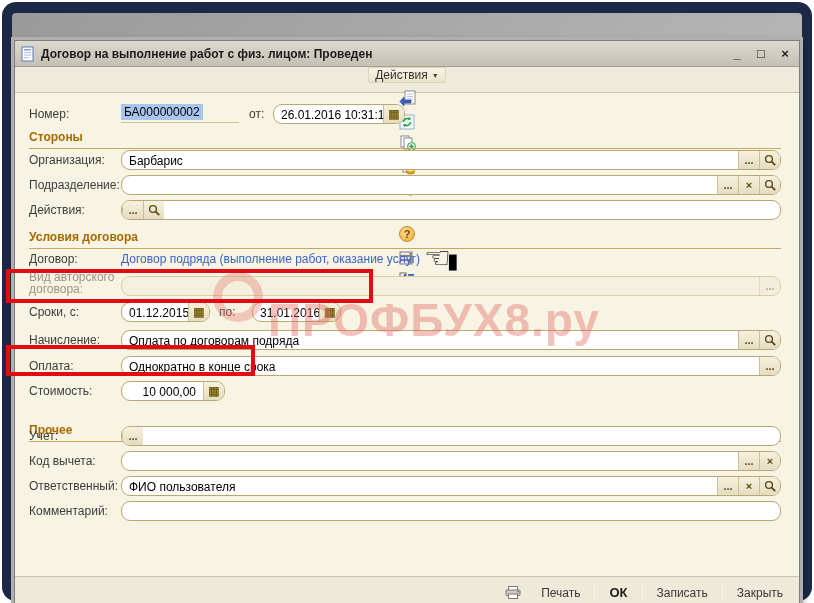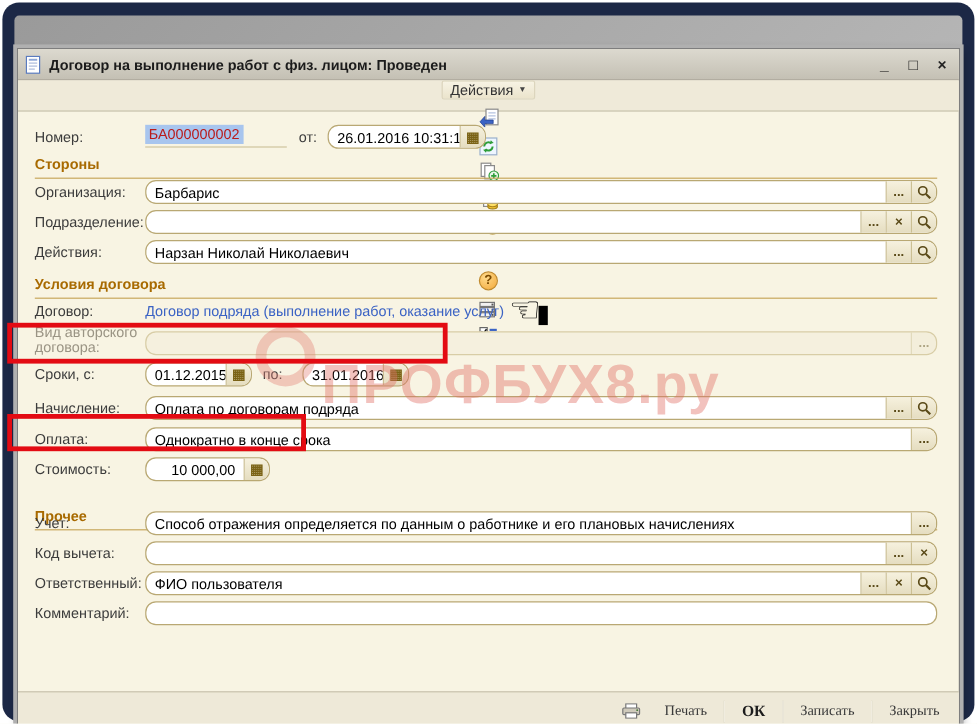--- a/index.html
+++ b/index.html
@@ -33,26 +33,26 @@
   .field { position:absolute; top:0; height:20px; border:1px solid #b9a873; border-radius:9px; background:#fff; display:flex; overflow:hidden; }
   .field .val { flex:1; padding:3px 7px 0; font-size:12px; color:#000; white-space:nowrap; overflow:hidden; }
   .field .val.num { text-align:right; }
   .fbtns { display:flex; height:100%; }
   .fbtn { display:flex; align-items:center; justify-content:center; width:21px; height:100%; background:linear-gradient(#f6f1de,#e5ddc0); border:none; border-left:1px solid #cbbf93; color:#5a4a18; font-size:11px; font-weight:bold; font-family:"Liberation Sans",sans-serif; cursor:default; }
   .fbtn.cal { font-size:12px; color:#7a6215; }
   .field.disabled { background:#f5f0de; border-color:#d8cda6; }
   .field.disabled .fbtn { opacity:.45; background:#f1ecd8; }
 
   .flat-num { position:absolute; left:106px; top:1px; width:118px; height:18px; border-bottom:1px solid #cfc49e; font-size:12px; }
-  .flat-num .sel { background:#a8c5ee; color:#b91c1c; padding:1px 3px; }
+  .flat-num .sel { background:#a8c5ee; color:#000000; padding:1px 3px; }
   .inline-lbl { position:absolute; top:3px; font-size:12px; color:#3c3c3c; }
   .link-val { position:absolute; left:106px; top:3px; font-size:12px; color:#3b63c4; white-space:nowrap; }
 
   .footer { position:absolute; left:0; right:0; bottom:0; height:32px; background:#eee9d8; border-top:1px solid #c9c3ad; display:flex; align-items:center; justify-content:flex-end; padding:0 8px; gap:6px; }
-  .fbar-btn { display:flex; align-items:center; gap:20px; font-size:12px; color:#3a3a3a; padding:3px 8px; cursor:default;font-family:Liberation Serif, serif; }
+  .fbar-btn { display:flex; align-items:center; gap:20px; font-size:12px; color:#3a3a3a; padding:3px 8px; cursor:default; }
   .fbar-btn.ok { font-weight:bold; font-size:13px; color:#1c1c1c; }
   .fsep { width:1px; height:18px; background:#bdb7a2; border-right:1px solid #faf7ec; }
 
   
   .red-box { position:absolute; border:4px solid #e30b13; z-index:6; }
   .red-box-1 { left:6px; top:269px; width:367px; height:34px; }
   .red-box-2 { left:6px; top:345px; width:249px; height:31px; }
   .watermark { position:absolute; z-index:5; pointer-events:none; }
   .wm-ring { left:213px; top:272px; width:50px; height:50px; border:9px solid rgba(227,125,115,.38); border-radius:50%; }
   .wm-line1 { left:268px; top:262px; font-size:46px; font-weight:bold; color:rgba(224,110,100,.42); white-space:nowrap; letter-spacing:1px;margin-top:31px; }
@@ -221,21 +221,20 @@
                   <line x1="7.6" y1="7.6" x2="11.2" y2="11.2" stroke="#5a4a18" stroke-width="1.8"></line>
                 </svg>
               </button>
           </span>
         </div>
       </div>
 
       <div class="row" style="top:107px">
         <span class="lbl">Действия:</span>
         <div class="field" style="left:106px;right:18px">
-          <span class="val">Нарзан Николай Николаевич</span>
           <span class="fbtns">
             <button class="fbtn">...</button>
             <button class="fbtn">
                 <svg width="13" height="13" viewBox="0 0 13 13">
                   <circle cx="5" cy="5" r="3.4" fill="none" stroke="#5a4a18" stroke-width="1.4"></circle>
                   <line x1="7.6" y1="7.6" x2="11.2" y2="11.2" stroke="#5a4a18" stroke-width="1.8"></line>
                 </svg>
               </button>
           </span>
         </div>
@@ -309,21 +308,20 @@
               <button class="fbtn cal">▦</button>
             </span>
         </div>
       </div>
 
       <div class="section-hdr" style="top:330px">Прочее</div>
 
       <div class="row" style="top:333px">
         <span class="lbl">Учет:</span>
         <div class="field" style="left:106px;right:18px">
-          <span class="val">Способ отражения определяется по данным о работнике и его плановых начислениях</span>
           <span class="fbtns">
               <button class="fbtn">...</button>
             </span>
         </div>
       </div>
 
       <div class="row" style="top:358px">
         <span class="lbl">Код вычета:</span>
         <div class="field" style="left:106px;right:18px">
           <span class="val"></span>

